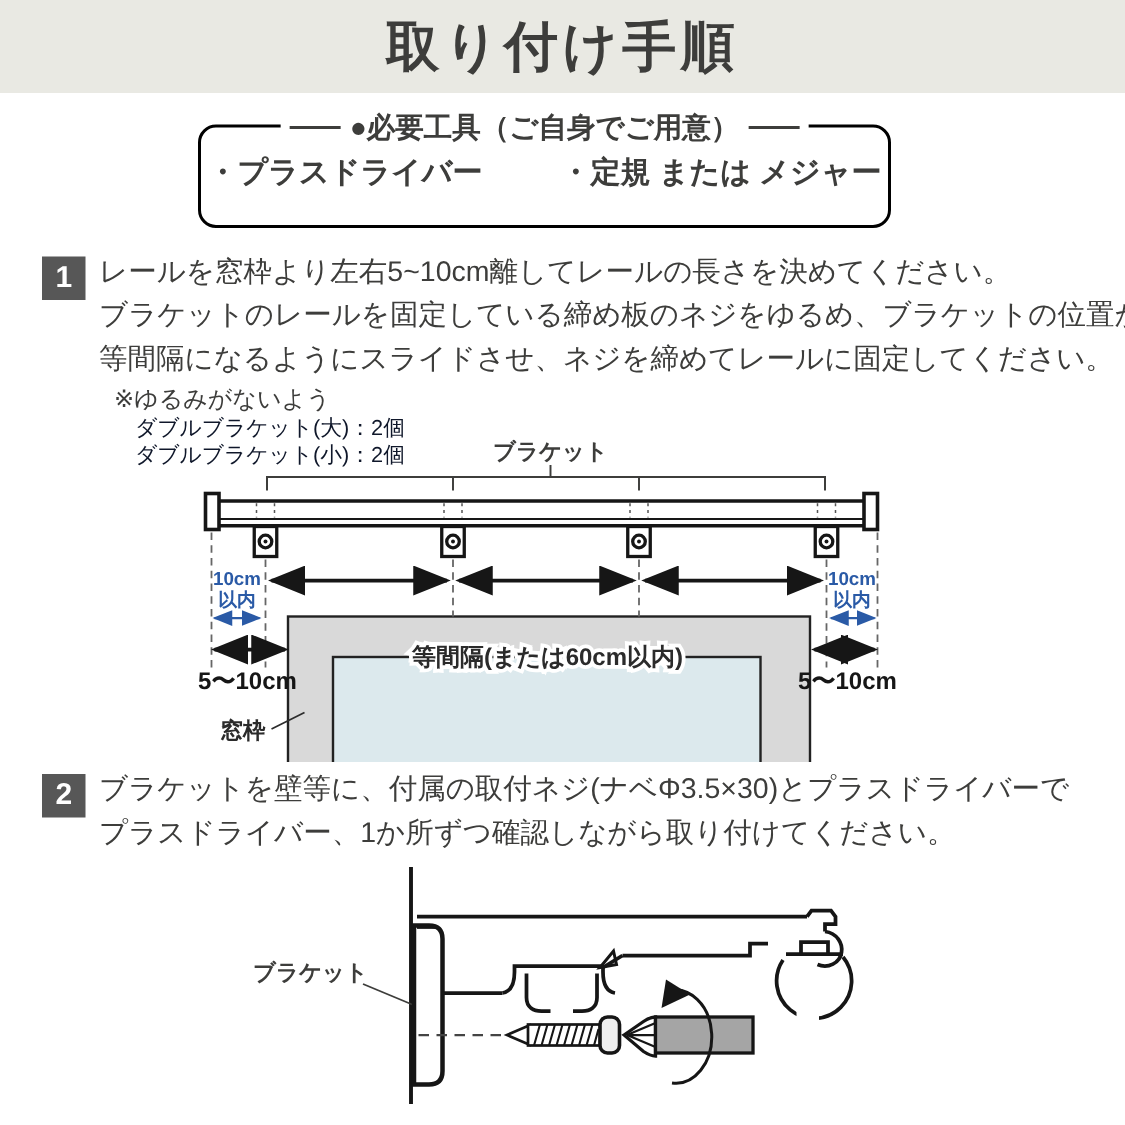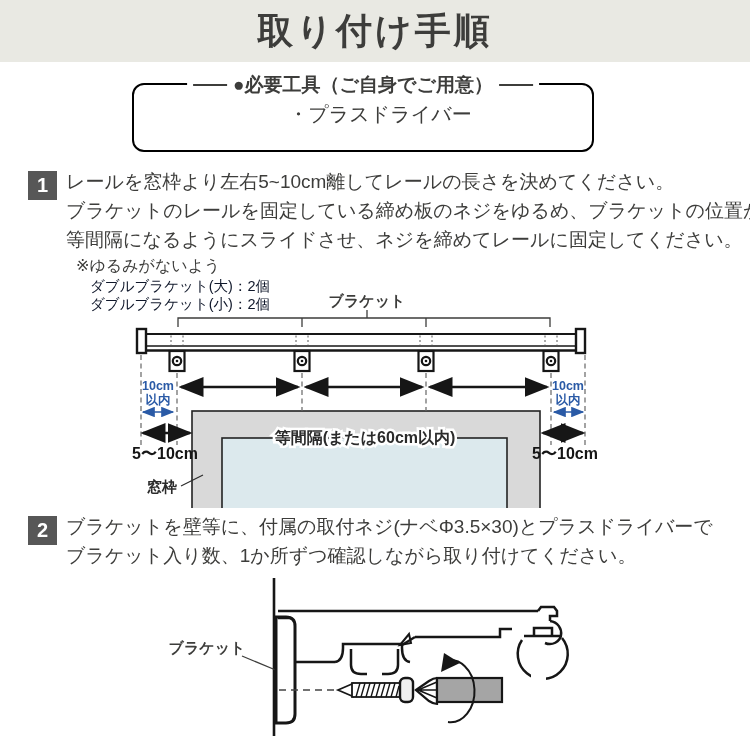--- a/index.html
+++ b/index.html
@@ -21,23 +21,23 @@
     border:2px solid #000000;border-radius:12px;
   }
   .tools-label{
     position:absolute;left:50%;top:-13px;transform:translateX(-50%);
     background:#ffffff;padding:0 6px;white-space:nowrap;
     display:flex;align-items:center;gap:6px;
     font-size:19px;font-weight:bold;color:#3d3d3b;
   }
   .tools-label .dash{display:inline-block;width:34px;height:2px;background:#3d3d3b;}
   .tools-items{
-    position:absolute;left:17px;top:16px;width:100%;
+    position:absolute;left:0;top:16px;width:100%;
     display:flex;justify-content:center;gap:52px;
-    font-size:20px;font-weight:normal;white-space:nowrap;
+    font-size:20px;font-weight:bold;white-space:nowrap;
   }
   
   .step-badge{
     position:absolute;left:28px;width:29px;height:29px;background:#575757;
     color:#ffffff;font-size:20px;font-weight:bold;
     display:flex;align-items:center;justify-content:center;
   }
   #badge1{top:171px;}
   #badge2{top:516px;}
   .step-text{
@@ -66,20 +66,21 @@
 </header>
 
 <div class="tools-box">
   <div class="tools-label">
     <span class="dash"></span>
     <span>●必要工具（ご自身でご用意）</span>
     <span class="dash"></span>
   </div>
   <div class="tools-items">
     <span>・プラスドライバー</span>
+    <span>・定規 または メジャー</span>
   </div>
 </div>
 
 <div class="step-badge" id="badge1">1</div>
 <div class="step-text" id="step1-text">
   <div>レールを窓枠より左右5~10cm離してレールの長さを決めてください。</div>
   <div>ブラケットのレールを固定している締め板のネジをゆるめ、ブラケットの位置が</div>
   <div>等間隔になるようにスライドさせ、ネジを締めてレールに固定してください。</div>
 </div>
 <div class="note-title">※ゆるみがないよう</div>
@@ -183,21 +184,21 @@
 
   <text x="255" y="150" text-anchor="middle" font-size="16" font-weight="bold" fill="#2b2b2b" stroke="#ffffff" stroke-width="5" paint-order="stroke">等間隔(または60cm以内)</text>
 
   <text x="52" y="199" text-anchor="middle" font-size="15" font-weight="bold" fill="#2b2b2b">窓枠</text>
   <path d="M71,193 L93,182" stroke="#2b2b2b" stroke-width="1.2" fill="none"></path>
 </svg>
 
 <div class="step-badge" id="badge2">2</div>
 <div class="step-text" id="step2-text">
   <div>ブラケットを壁等に、付属の取付ネジ(ナベΦ3.5×30)とプラスドライバーで</div>
-  <div>ブラケット入り数、1か所ずつ確認しながら取り付けてください。</div>
+  <div>プラスドライバー、1か所ずつ確認しながら取り付けてください。</div>
 </div>
 
 <svg id="diagram2" width="500" height="178" viewBox="0 0 500 178">
 
   <line x1="124" y1="6" x2="124" y2="164" stroke="#161616" stroke-width="2.6"></line>
 
   <text x="57" y="81" text-anchor="middle" font-size="15" font-weight="bold" fill="#3d3d3b">ブラケット</text>
   <path d="M92,84 L128,99" stroke="#3d3d3b" stroke-width="1.2" fill="none"></path>
 
   <path d="M126,45 h10 q9,0 9,9 v88 q0,9 -9,9 h-10 z" fill="#fff" stroke="#161616" stroke-width="3"></path>

